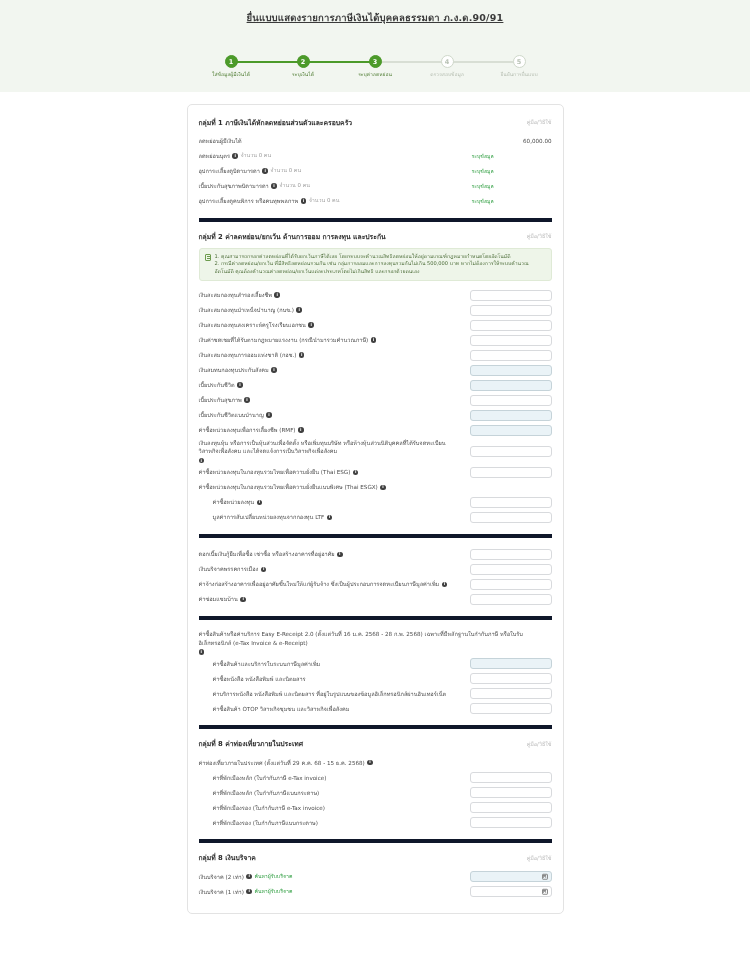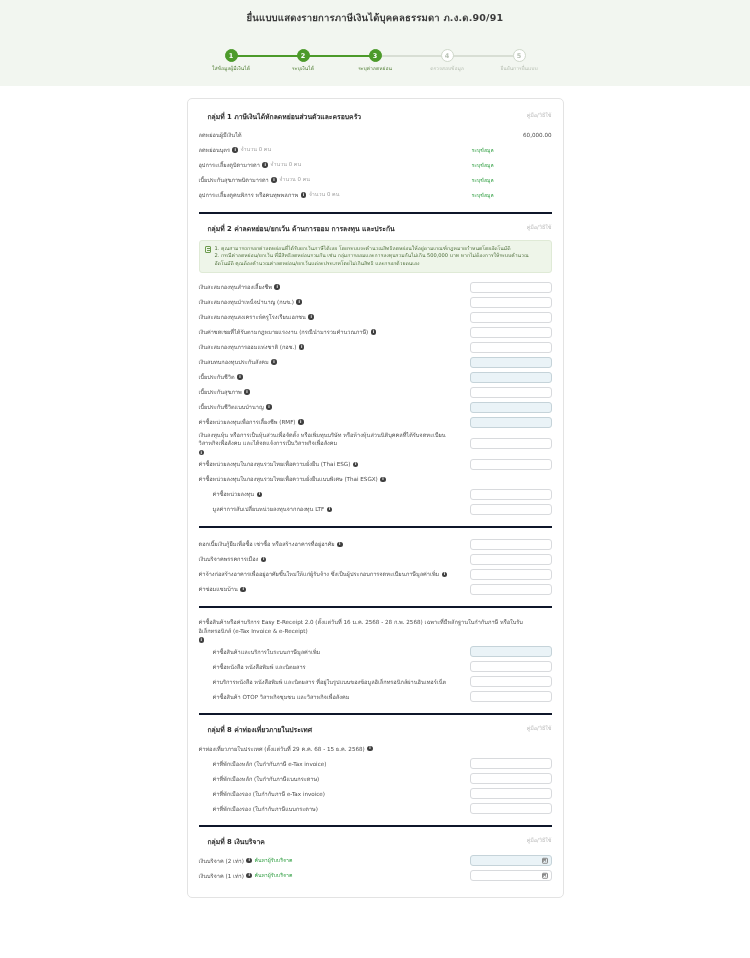--- a/index.html
+++ b/index.html
@@ -17,21 +17,22 @@
   .header-band{
     background:#f2f6f0;
     padding:10px 0 14px;
     text-align:center;
   }
   .page-title{
     font-size:9.5px;
     font-weight:bold;
     color:#3b3b3b;
     letter-spacing:.2px;
-    margin-bottom:24px;
+    margin-bottom:30px;
+    text-decoration:underline;
   }
   .stepper{
     display:flex;
     justify-content:center;
     align-items:flex-start;
     gap:0;
   }
   .step{
     width:72px;
     display:flex;
@@ -77,30 +78,29 @@
     margin:0 auto;
     background:#fff;
     border:1px solid #e3e3e3;
     border-radius:5px;
     padding:10px 11px 14px;
   }
 
   
   .group{ padding-top:2px; }
   .group + .group{
-    border-top:2px solid #0f172a;
+    border-top:4px solid #0f172a;
     margin-top:9px;
     padding-top:9px;
   }
   .group-head{
     display:flex;
-    align-items:flex-start;
+    align-items:center;
     justify-content:space-between;
     margin-bottom:6px;
-    margin-left:9px;
   }
   .group-title{
     font-size:6.8px;
     font-weight:bold;
     color:#2d2d2d;
   }
   .manual-link{
     font-size:5.4px;
     color:#b9b9b9;
     text-decoration:none;

